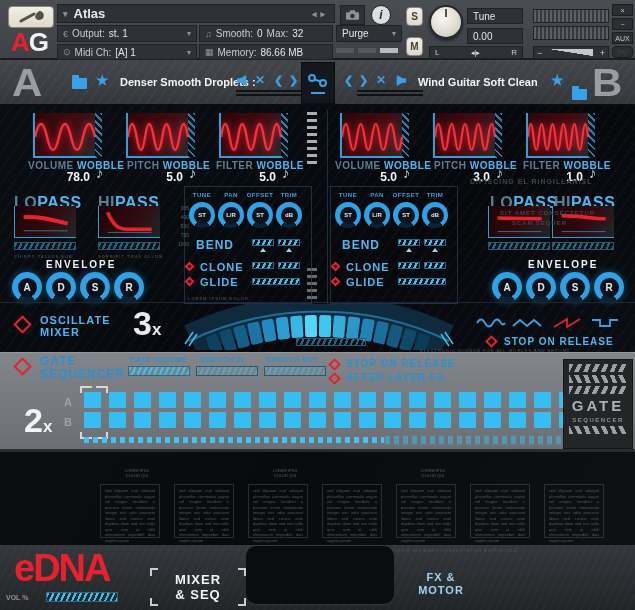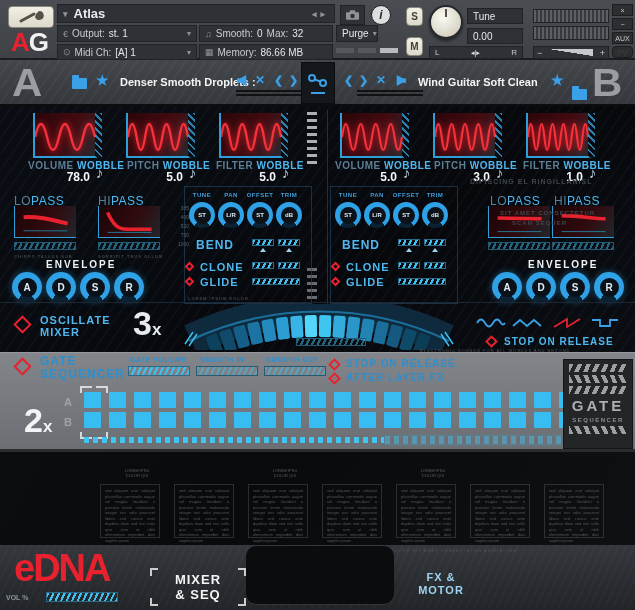--- a/index.html
+++ b/index.html
@@ -34,21 +34,21 @@
      linear-gradient(145deg,#0a0e14,#06080c 60%,#0a0d12);}
   .wdisp{width:62px;height:45px;background:linear-gradient(120deg,#2b0609,#420b11 55%,#27292e);border-left:2px solid #2f9fd8;border-bottom:2px solid #2f9fd8;}
   .whatch{width:7px;height:45px;background:repeating-linear-gradient(45deg,#2f9fd8 0 2px,transparent 2px 5px);opacity:.8;}
   .wlbl{font-size:10px;font-weight:900;letter-spacing:.5px;white-space:nowrap;}
   .w1{color:#5d7f96;}.w2{color:#4fb7ef;}
   .wval{color:#f4f6f8;font-size:12px;font-weight:bold;text-align:right;}
   .note{color:#bcd9ee;font-size:15px;}
   .fdisp{width:62px;height:32px;background:linear-gradient(120deg,#1d0employ507,#300a0e 55%,#23262b);background:linear-gradient(120deg,#1d0507,#300a0e 55%,#23262b);border-left:1px solid #2f9fd8;border-bottom:1px solid #2f9fd8;}
   .hatch{background:repeating-linear-gradient(115deg,#3fc0f0 0 2px,transparent 2px 5px);border:1px solid #2a6a8a;}
   .hatchdim{background:repeating-linear-gradient(115deg,rgba(63,192,240,.5) 0 2px,transparent 2px 5px);border:1px solid #235a74;}
-  .flbl{font-size:12px;font-weight:400;letter-spacing:.5px;}
+  .flbl{font-size:16px;font-weight:700;letter-spacing:.5px;}
   .envlbl{color:#eef4f8;font-size:10px;font-weight:900;letter-spacing:2px;}
   .bigknob{width:30px;height:30px;border-radius:50%;background:conic-gradient(from 215deg,#2fa1e6 0 295deg,#0b2233 295deg 360deg);display:flex;align-items:center;justify-content:center;box-shadow:0 0 7px rgba(47,161,230,.45);}
   .bigknob span{width:19px;height:19px;border-radius:50%;background:#0a1118;color:#e2ecf4;font-size:10px;font-weight:900;display:flex;align-items:center;justify-content:center;}
   .sknob{width:26px;height:26px;border-radius:50%;background:conic-gradient(from 215deg,#2fa1e6 0 290deg,#0b2233 290deg 360deg);display:flex;align-items:center;justify-content:center;}
   .sknob span{width:17px;height:17px;border-radius:50%;background:#0c1219;color:#dfe9f1;font-size:6px;font-weight:bold;display:flex;align-items:center;justify-content:center;}
   .klbl{font-size:6px;font-weight:bold;color:#3f9fd9;letter-spacing:.5px;text-align:center;width:28px;}
   .blulbl{color:#4fb7ef;font-weight:900;letter-spacing:1px;}
   .diam{border:2px solid #e8212e;transform:rotate(45deg);}
   .diamdot{position:relative;}
   .diamdot:after{content:"";position:absolute;left:2px;top:2px;right:2px;bottom:2px;background:#e8212e;}
@@ -138,21 +138,21 @@
       <svg width="14" height="10" viewBox="0 0 14 10">
           <rect x="0" y="2" width="14" height="8" rx="1" fill="#8f9397"></rect>
           <rect x="4" y="0" width="6" height="3" rx="1" fill="#8f9397"></rect>
           <circle cx="7" cy="6" r="2.4" fill="#2e3135"></circle>
         </svg>
     </div>
     <div class="ab circbtn" style="left:371px;top:5px;width:20px;height:20px;">
         <span>i</span>
       </div>
 
-    <div class="ab khbox" style="left:336px;top:25px;width:42px;height:17px;">
+    <div class="ab khbox" style="left:336px;top:25px;width:66px;height:17px;">
       <span class="khval">Purge</span>
       <span class="carR">▾</span>
     </div>
     <div class="ab" style="left:336px;top:48px;width:66px;display:flex;gap:4px;">
       <div style="width:18px;height:5px;background:#55585c;"></div>
       <div style="width:18px;height:5px;background:#55585c;"></div>
       <div style="width:18px;height:5px;background:#b8bbbd;"></div>
     </div>
 
     <div class="ab beige" style="left:406px;top:7px;width:17px;height:19px;display:flex;align-items:center;justify-content:center;font-size:10px;color:#44413a;font-weight:bold;">

